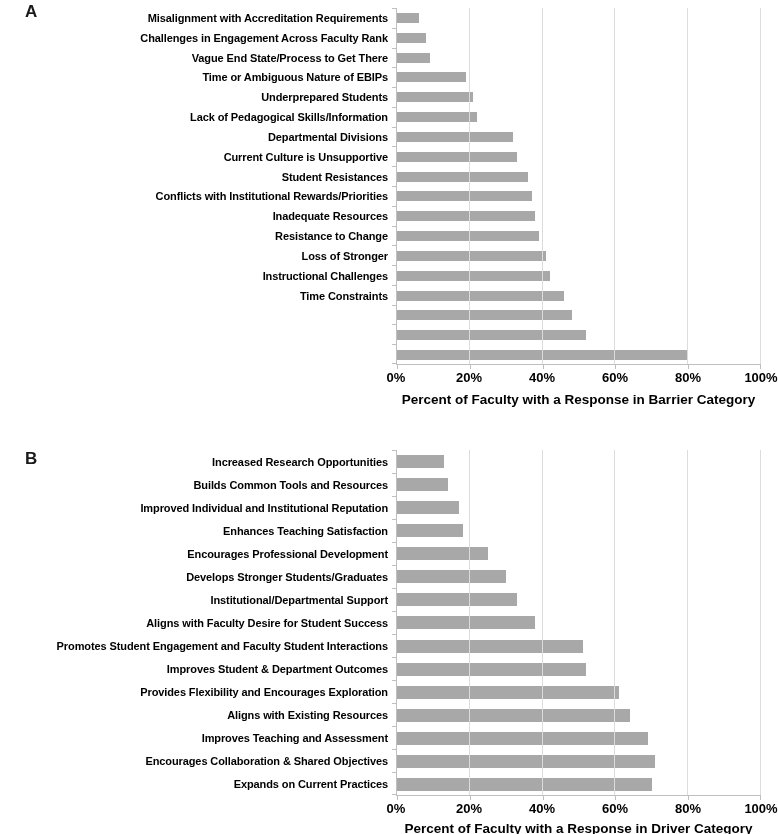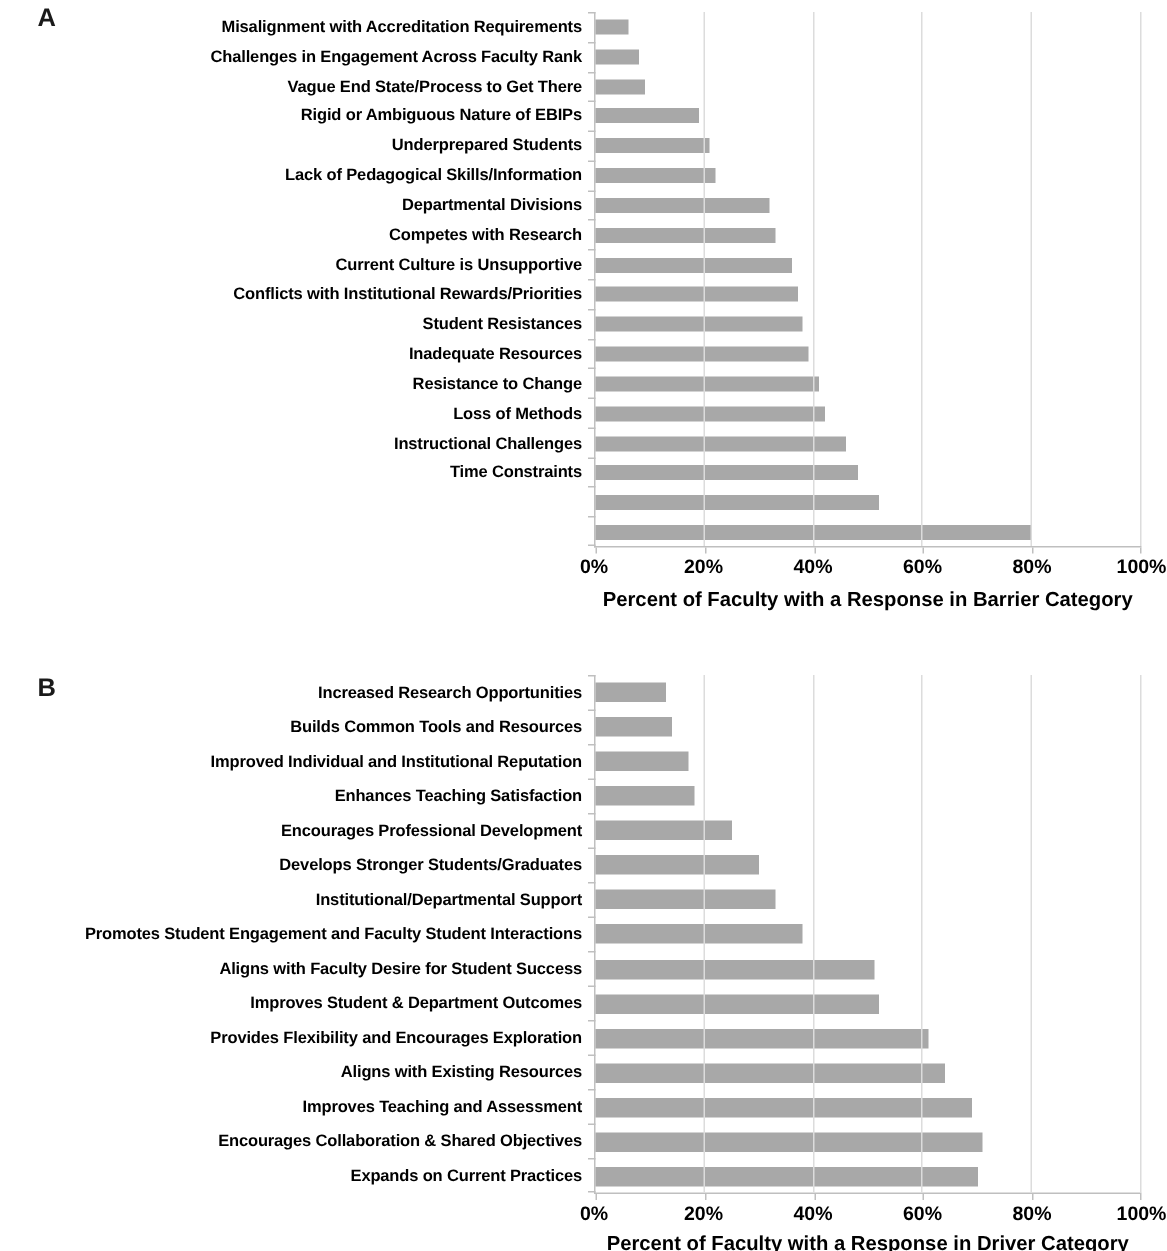--- a/index.html
+++ b/index.html
@@ -78,31 +78,30 @@
 
 <div class="figure">
 
   <section class="panel panel-a">
     <div class="panel-letter">A</div>
     <div class="chart chart-a" style="--axis-color: #bfbfbf;">
       <div class="labels">
           <div class="cat-label">Misalignment with Accreditation Requirements</div>
           <div class="cat-label">Challenges in Engagement Across Faculty Rank</div>
           <div class="cat-label">Vague End State/Process to Get There</div>
-          <div class="cat-label">Rigid or Ambiguous Nature of EBIPs</div>
+          <div class="cat-label">Time or Ambiguous Nature of EBIPs</div>
           <div class="cat-label">Underprepared Students</div>
           <div class="cat-label">Lack of Pedagogical Skills/Information</div>
           <div class="cat-label">Departmental Divisions</div>
-          <div class="cat-label">Competes with Research</div>
           <div class="cat-label">Current Culture is Unsupportive</div>
+          <div class="cat-label">Student Resistances</div>
           <div class="cat-label">Conflicts with Institutional Rewards/Priorities</div>
-          <div class="cat-label">Student Resistances</div>
           <div class="cat-label">Inadequate Resources</div>
           <div class="cat-label">Resistance to Change</div>
-          <div class="cat-label">Loss of Methods</div>
+          <div class="cat-label">Loss of Stronger</div>
           <div class="cat-label">Instructional Challenges</div>
           <div class="cat-label">Time Constraints</div>
         </div>
       <div class="plot">
         <div class="rows">
             <div class="bar-row">
               <div class="bar" style="width: 6%; background: rgb(168, 168, 168);"></div>
             </div>
             <div class="bar-row">
               <div class="bar" style="width: 8%; background: rgb(168, 168, 168);"></div>
@@ -203,22 +202,22 @@
     <div class="panel-letter">B</div>
     <div class="chart chart-b" style="--axis-color: #bfbfbf;">
       <div class="labels">
           <div class="cat-label">Increased Research Opportunities</div>
           <div class="cat-label">Builds Common Tools and Resources</div>
           <div class="cat-label">Improved Individual and Institutional Reputation</div>
           <div class="cat-label">Enhances Teaching Satisfaction</div>
           <div class="cat-label">Encourages Professional Development</div>
           <div class="cat-label">Develops Stronger Students/Graduates</div>
           <div class="cat-label">Institutional/Departmental Support</div>
+          <div class="cat-label">Aligns with Faculty Desire for Student Success</div>
           <div class="cat-label">Promotes Student Engagement and Faculty Student Interactions</div>
-          <div class="cat-label">Aligns with Faculty Desire for Student Success</div>
           <div class="cat-label">Improves Student &amp; Department Outcomes</div>
           <div class="cat-label">Provides Flexibility and Encourages Exploration</div>
           <div class="cat-label">Aligns with Existing Resources</div>
           <div class="cat-label">Improves Teaching and Assessment</div>
           <div class="cat-label">Encourages Collaboration &amp; Shared Objectives</div>
           <div class="cat-label">Expands on Current Practices</div>
         </div>
       <div class="plot">
         <div class="rows">
             <div class="bar-row">

